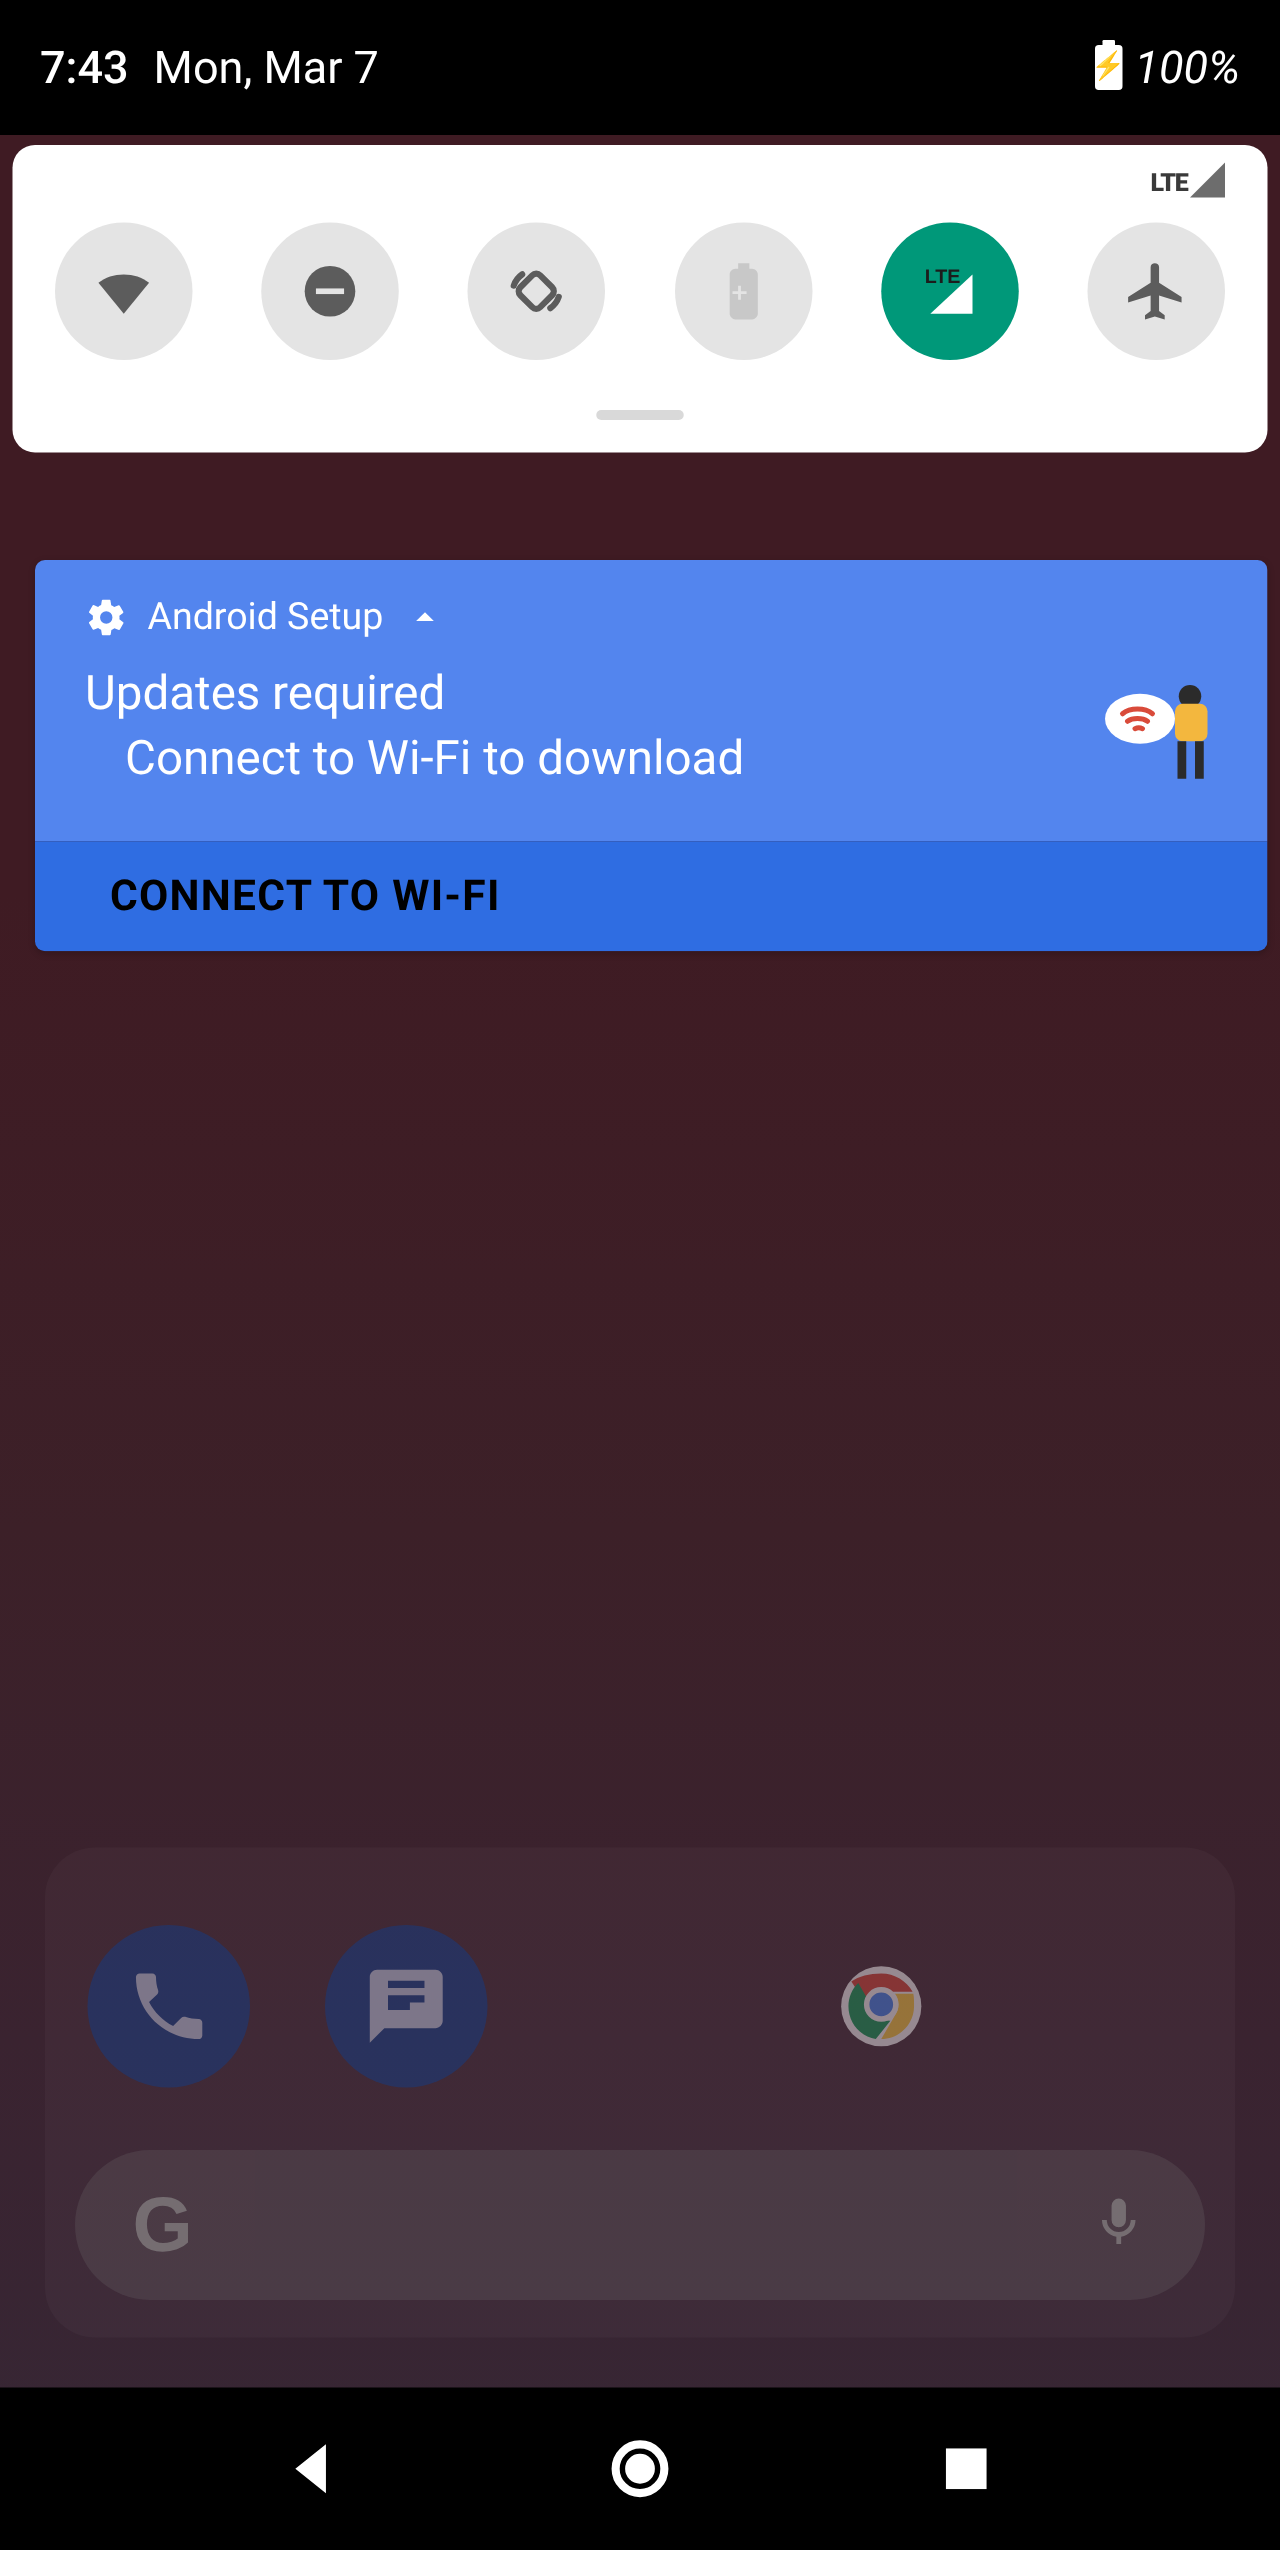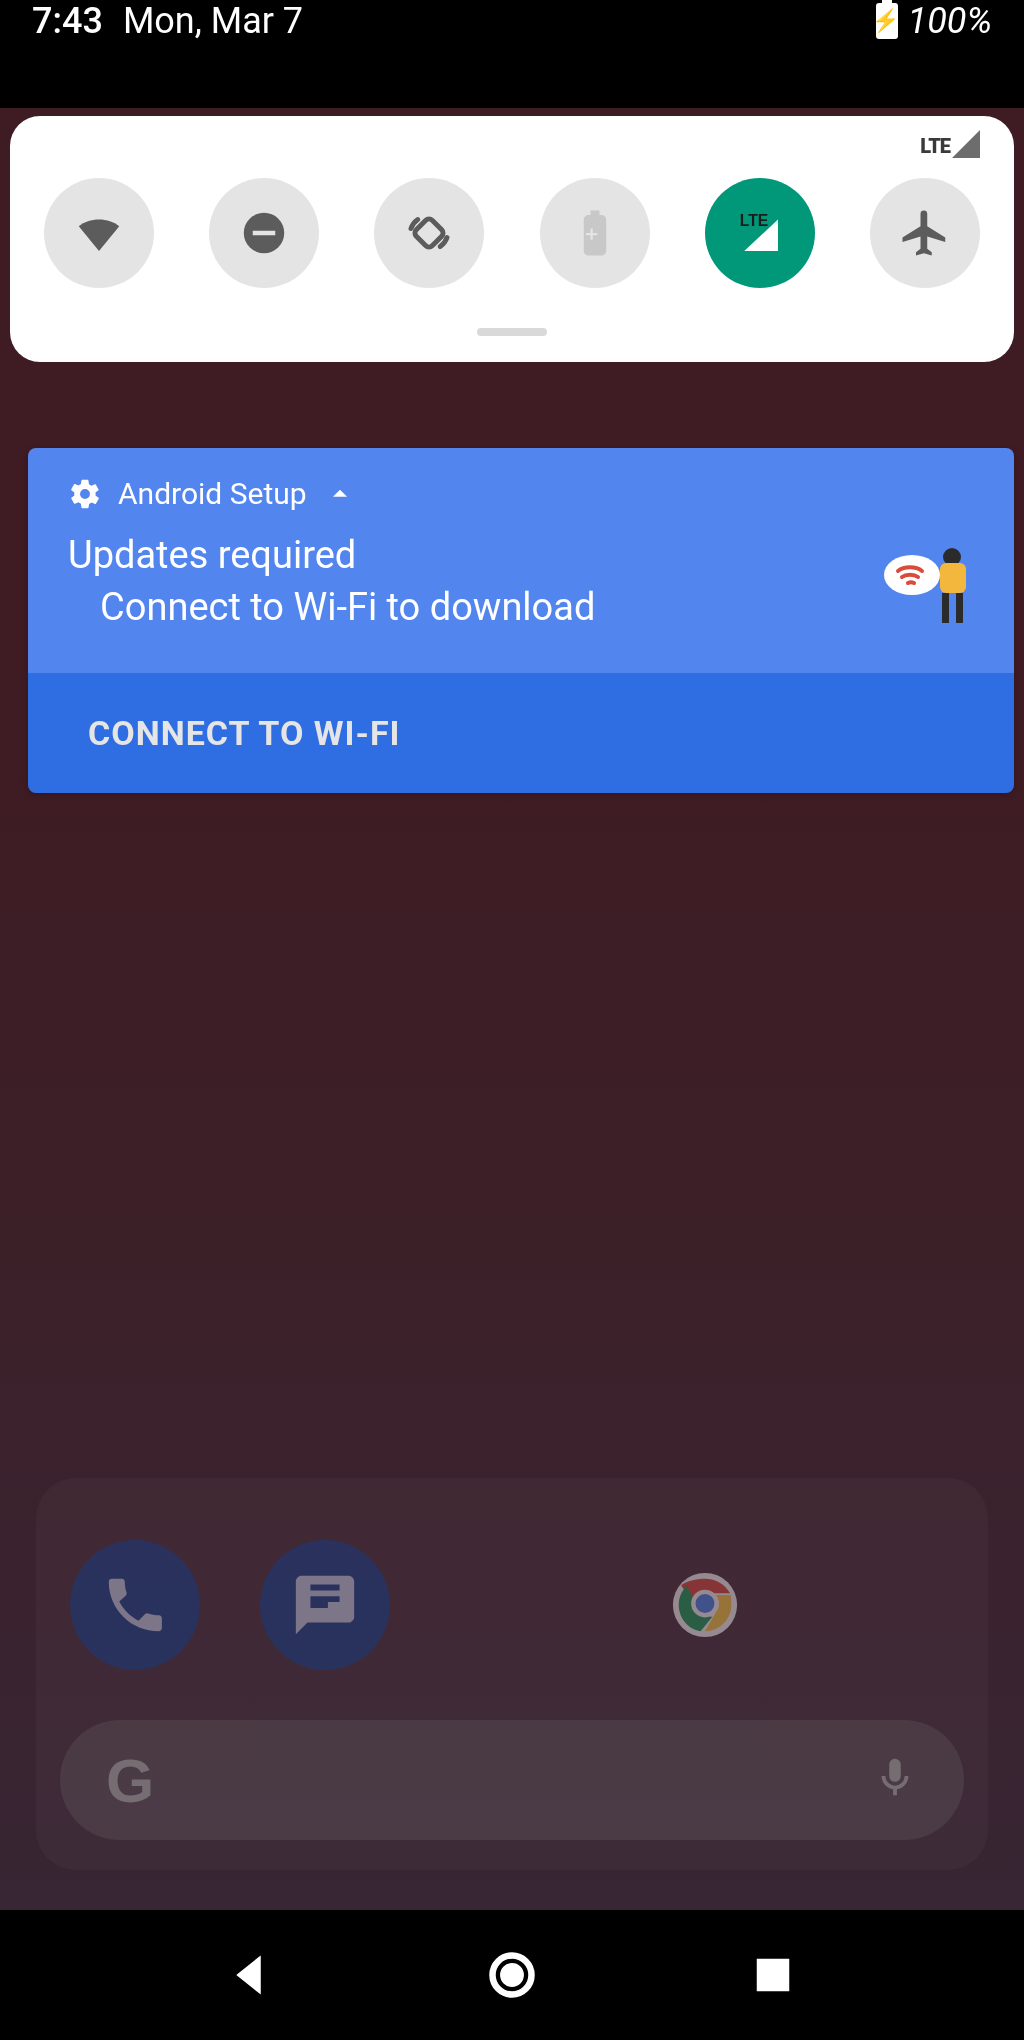--- a/index.html
+++ b/index.html
@@ -5,21 +5,21 @@
   * { margin: 0; padding: 0; box-sizing: border-box; }
   html, body { width: 1024px; height: 2040px; overflow: hidden; font-family: Roboto, "Helvetica Neue", Arial, sans-serif; }
   body {
     background: linear-gradient(to bottom, #3f1b23 0%, #3f1b23 35%, #3c2028 60%, #3a2330 80%, #362735 100%);
     position: relative;
   }
   
   .status-bar {
     position: absolute; top: 0; left: 0; right: 0; height: 108px;
     background: #000; color: #fff;
-    display: flex; align-items: flex-start; justify-content: space-between;
+    display: flex; align-items: center; justify-content: space-between;
     padding: 0 32px; font-size: 36px; font-weight: 400;
   }
   .status-left { display: flex; align-items: baseline; gap: 20px; }
   .status-time { font-weight: 500; }
   .status-date { font-weight: 400; }
   .status-right { display: flex; align-items: center; gap: 10px; }
   .battery-icon {
     width: 22px; height: 36px; border: 3px solid #fff; border-radius: 3px;
     position: relative; display: flex; align-items: center; justify-content: center;
     background:#fff;
@@ -27,21 +27,21 @@
   .battery-icon::before {
     content:""; position:absolute; top:-7px; left:50%; transform:translateX(-50%);
     width:10px; height:5px; background:#fff; border-radius:1px;
   }
   .battery-bolt { color:#000; font-size:22px; line-height:1; font-weight:700;}
   .battery-pct { font-weight:400;font-style:italic; }
 
   
   .qs-card {
     position:absolute; top:116px; left:10px; right:10px;
-    background:#fff; border-radius:30px;
+    background:#fff; border-radius:18px;
     padding: 14px 0 26px 0;
   }
   .qs-signal-row { display:flex; justify-content:flex-end; padding:0 34px 20px 0; }
   .sig-lte { display:flex; align-items:flex-end; gap:2px; }
   .sig-lte-label { font-size:20px; font-weight:900; letter-spacing:-1px; color:#3a3a3a; }
   .sig-tri {
     width:0; height:0; border-style:solid;
     border-width: 0 0 28px 28px;
     border-color: transparent transparent #6d6d6d transparent;
   }
@@ -70,22 +70,22 @@
   }
   .notif-main { background:#5385ee; color:#fff; padding: 28px 40px 40px 40px; }
   .notif-header { display:flex; align-items:center; gap:16px; font-size:30px; margin-bottom:22px; }
   .notif-header svg { width:34px; height:34px; }
   .notif-title { font-size:38px; font-weight:400; margin-bottom:8px; }
   .notif-sub   { font-size:38px; font-weight:400;margin-left:32px; }
   .notif-body-row { display:flex; align-items:flex-start; gap:20px; }
   .notif-text { flex:1; }
   .notif-illus { width:100px; height:100px; }
   .notif-action {
-    background:#2f6de2; color:#e5e5e5;
-    padding: 40px 60px; font-size:34px; font-weight:700; letter-spacing:1px;
+    background:#2f6de2; color:#000000;
+    padding: 24px 60px; font-size:34px; font-weight:700; letter-spacing:1px;
     cursor:pointer;
   }
 
   
   .home-dim {
     position:absolute; left:0; right:0; bottom:0; top:0;
     pointer-events:none;
   }
   .dock-panel {
     position:absolute; left:36px; right:36px; bottom:170px; top:1478px;

